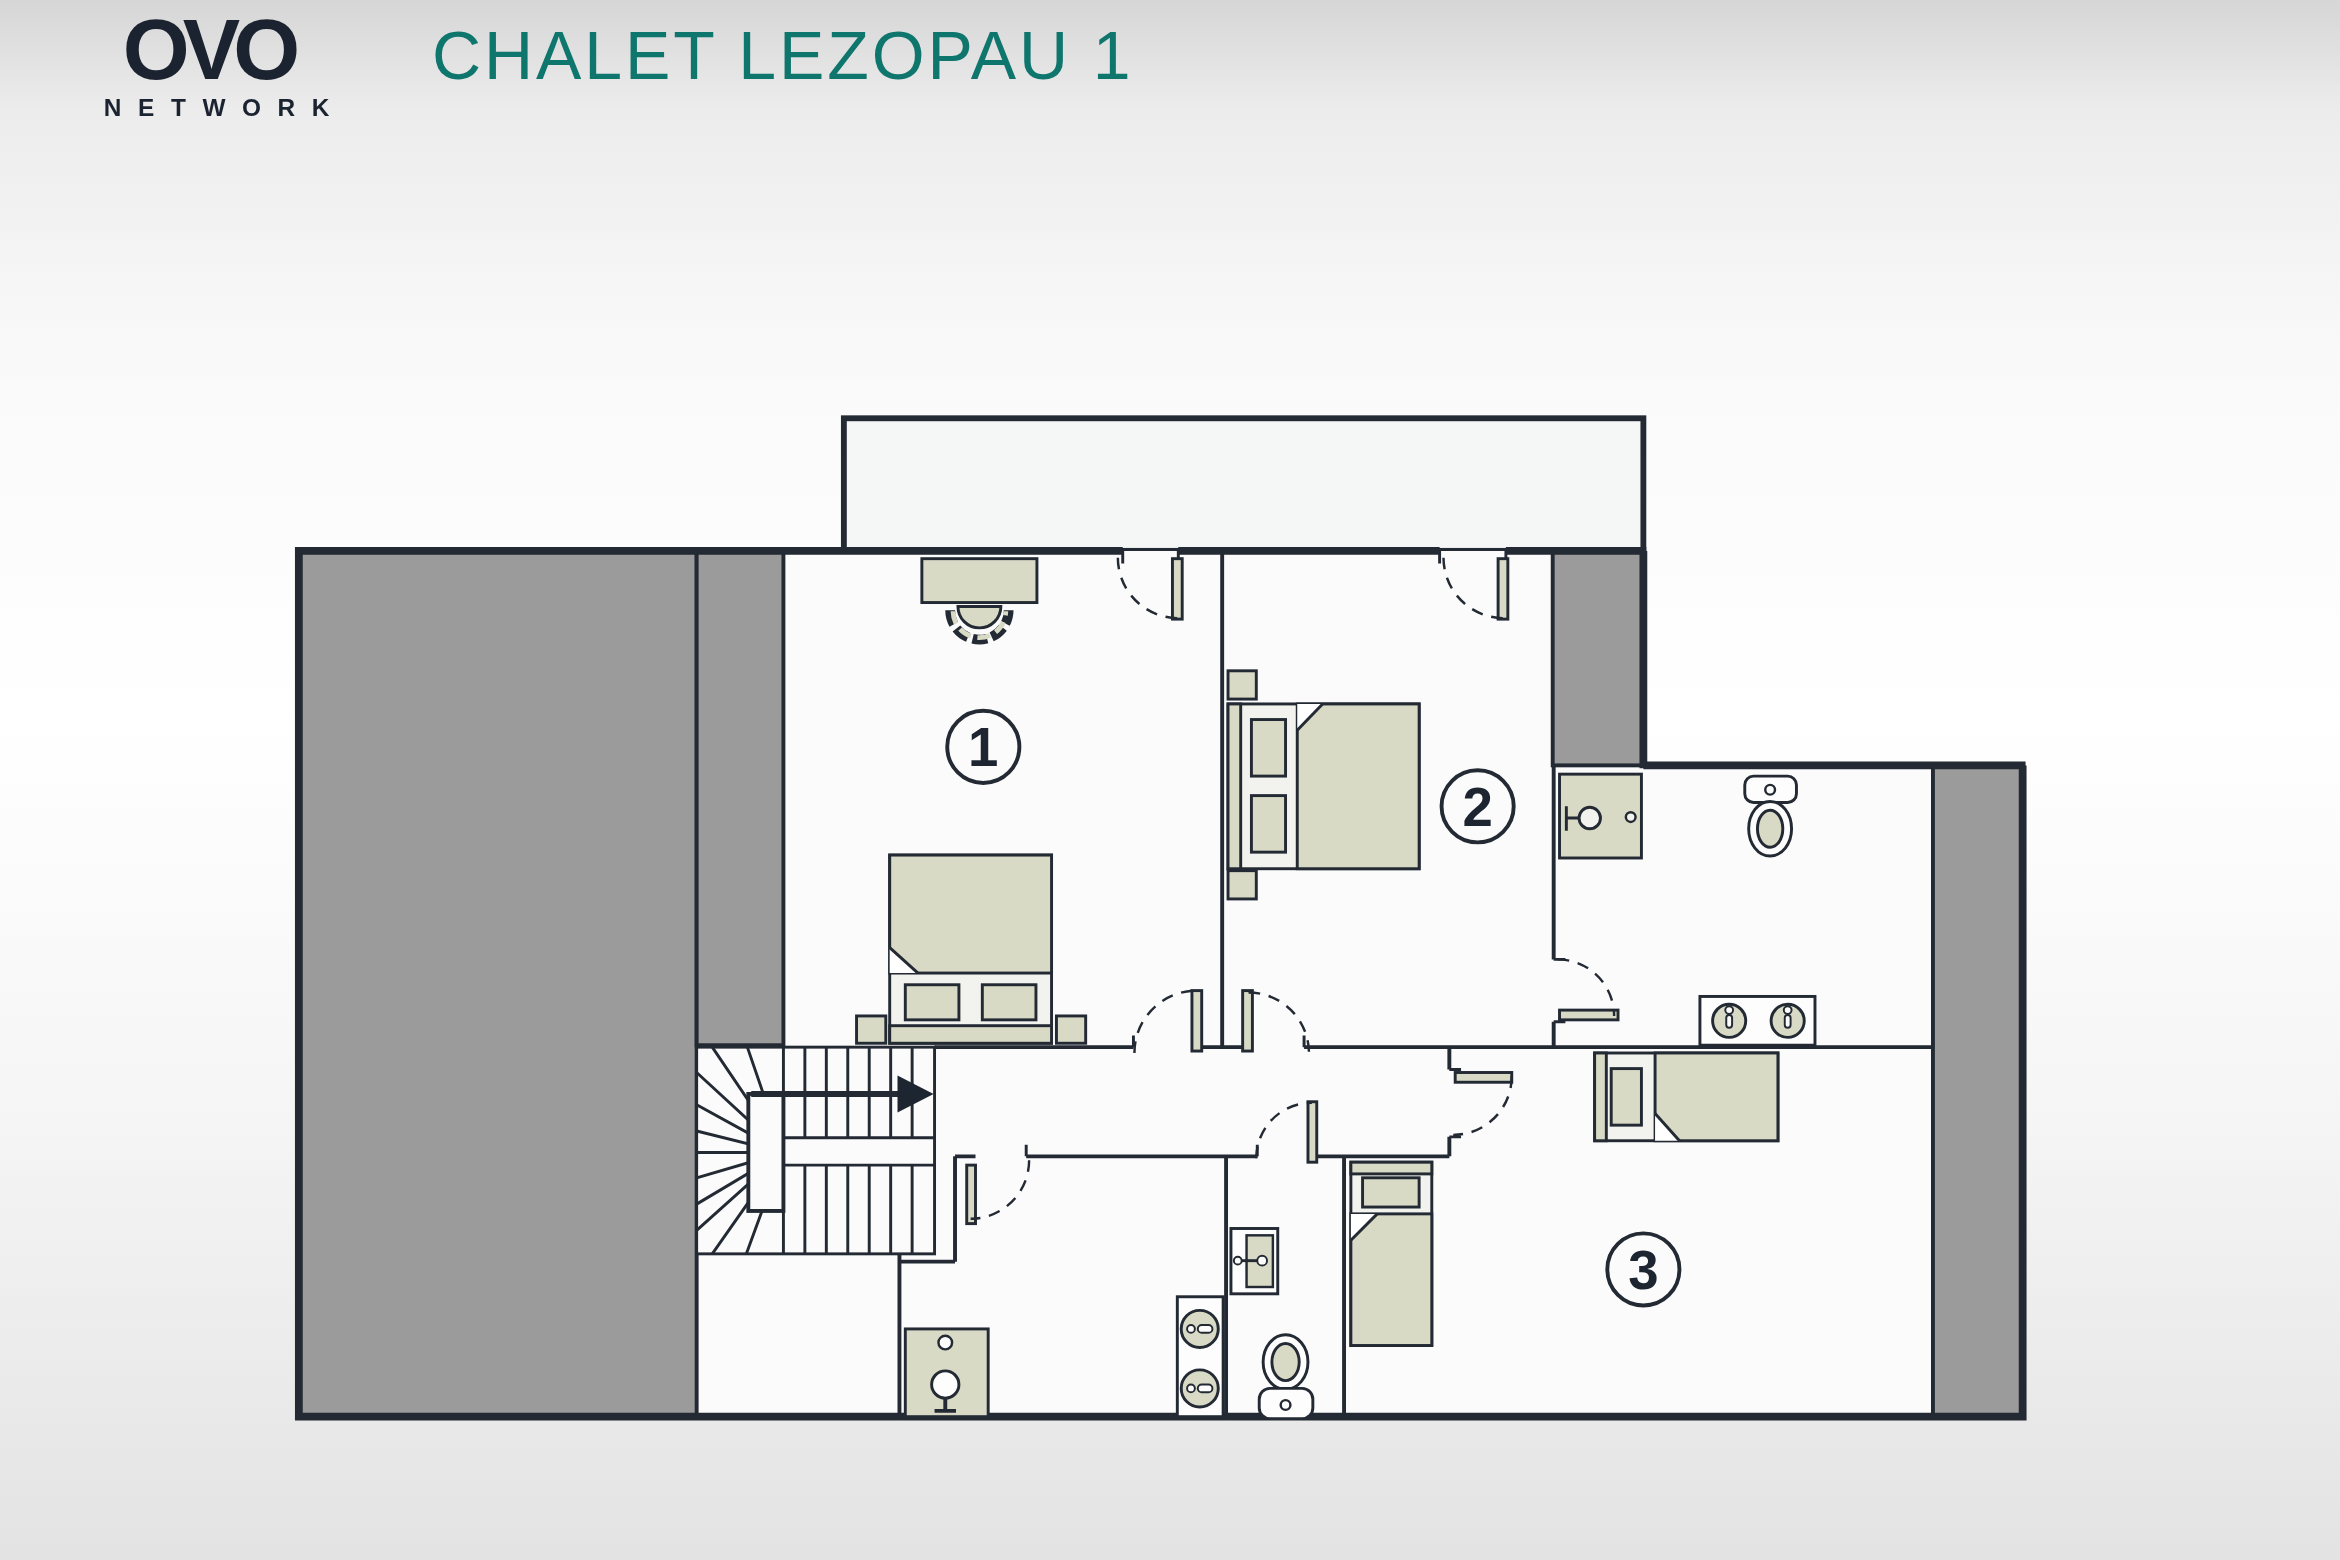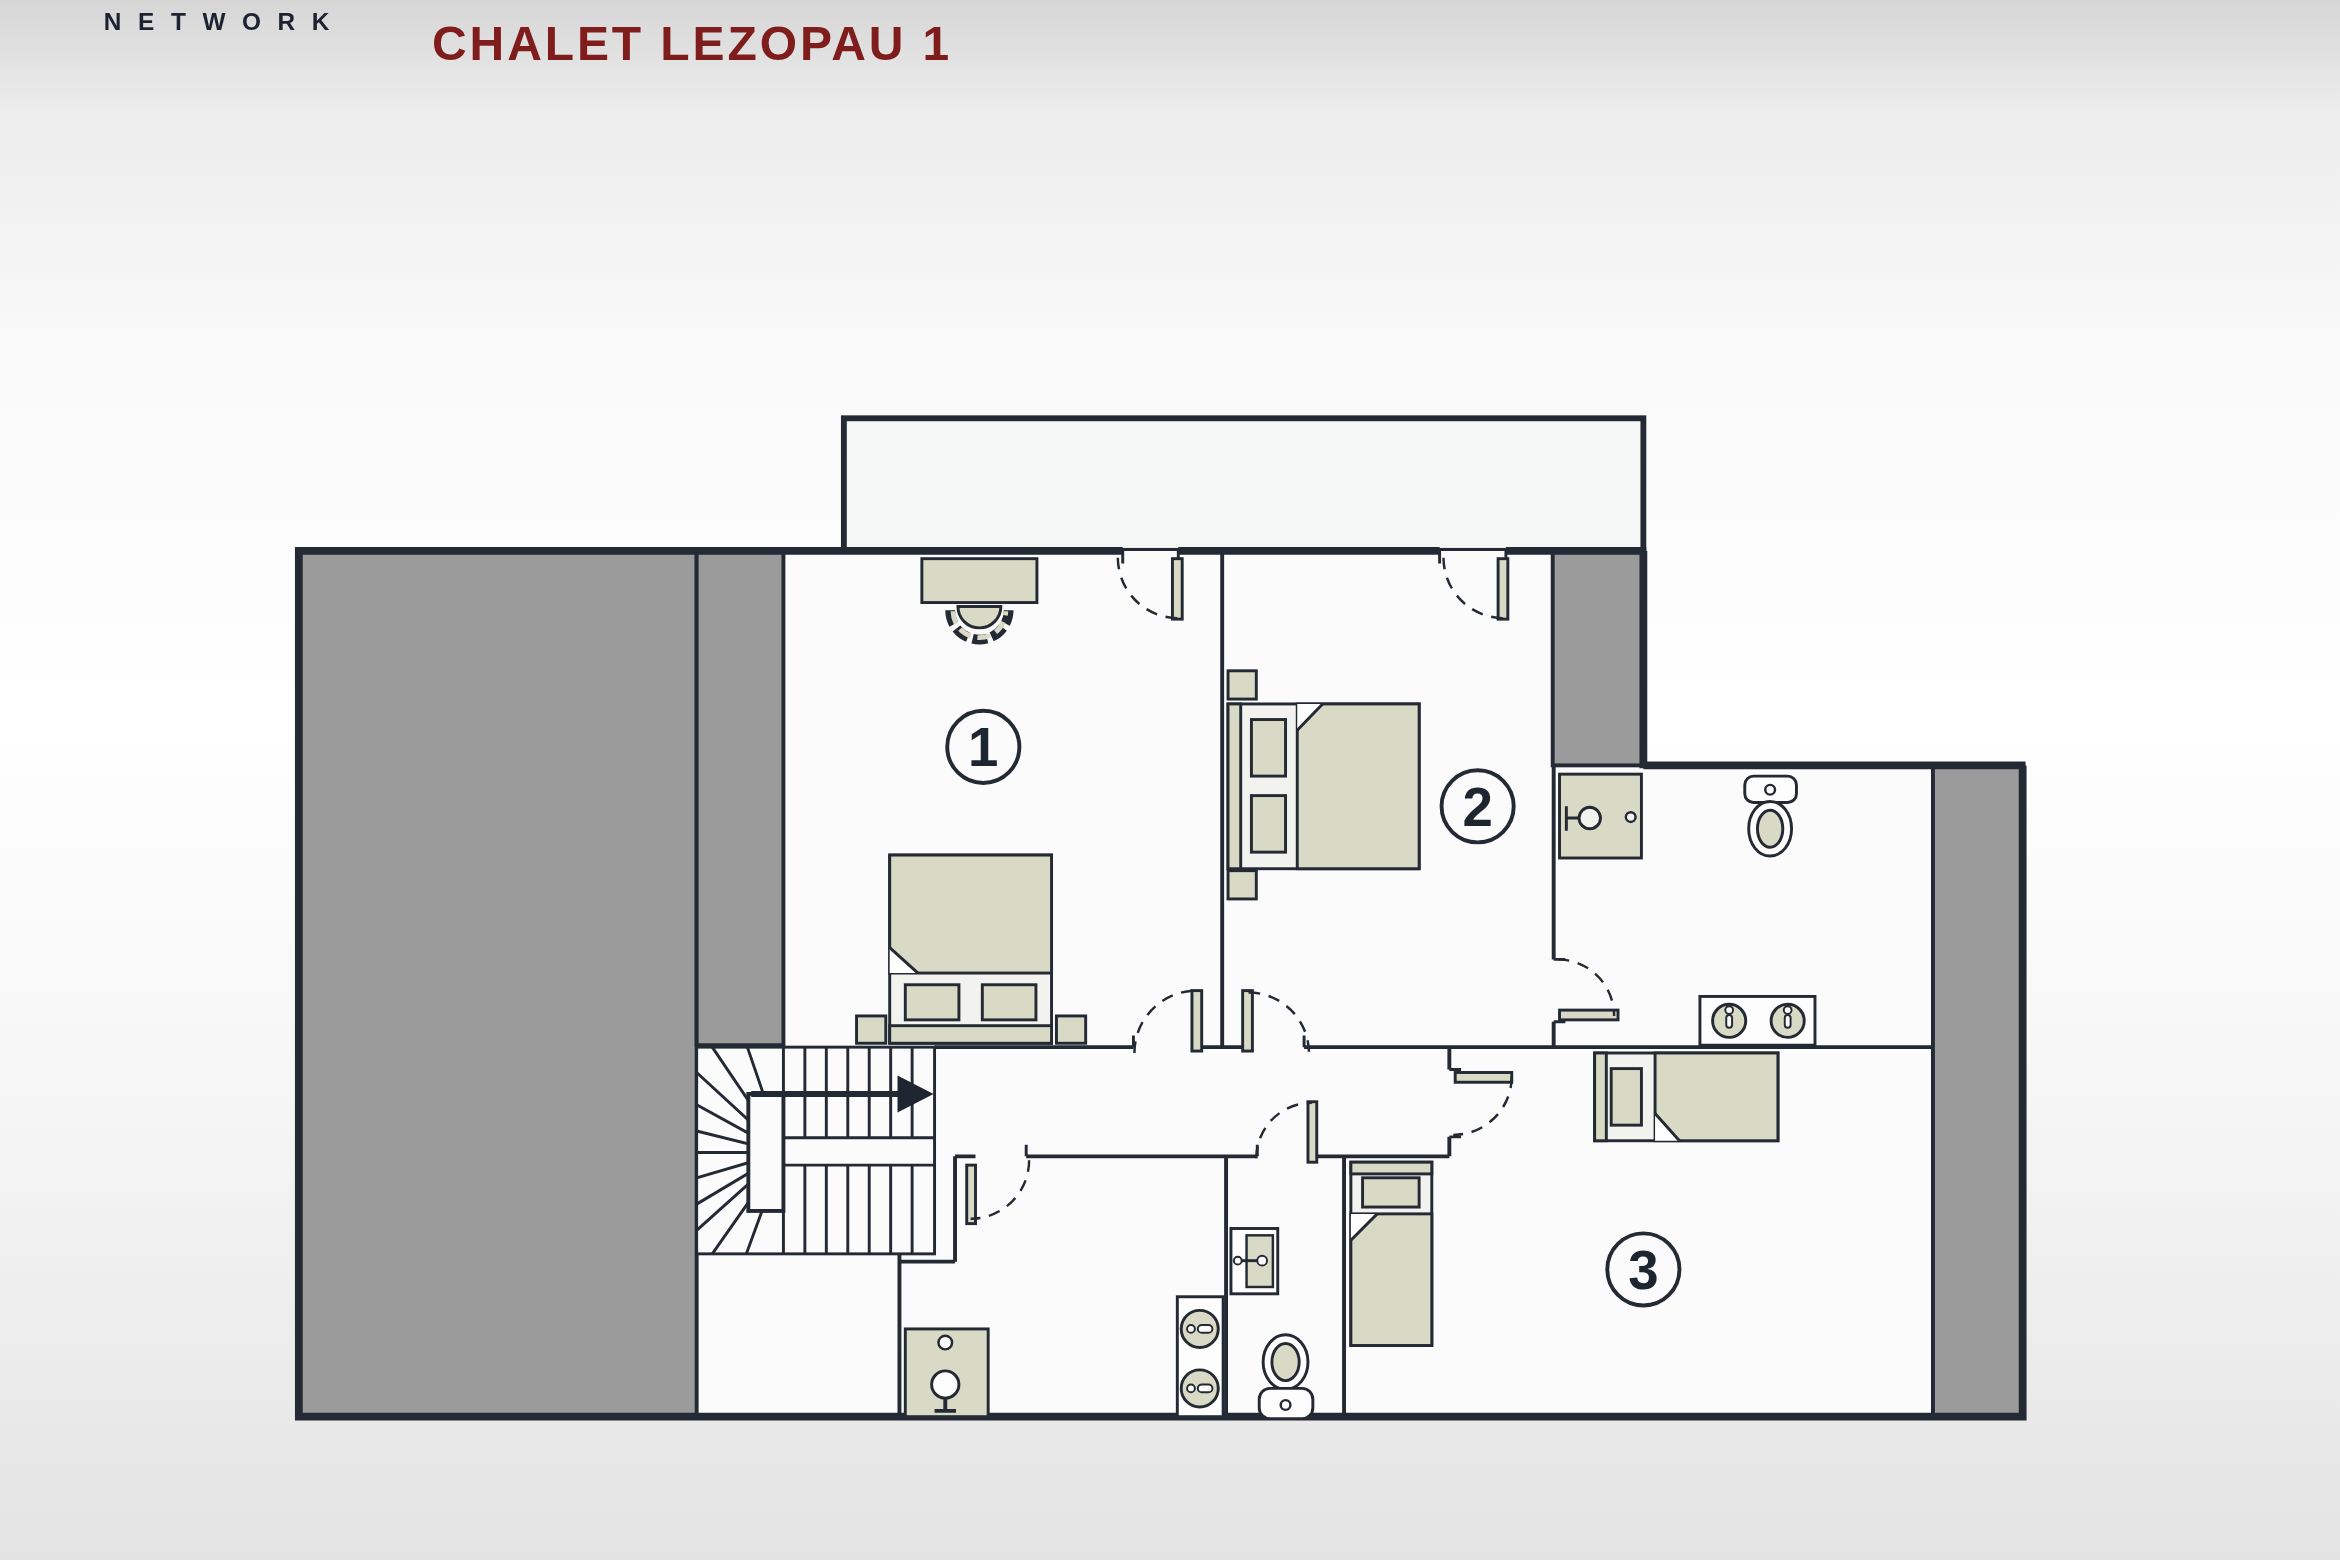--- a/index.html
+++ b/index.html
@@ -4,28 +4,29 @@
 <style>
   html,body{margin:0;padding:0;}
   body{
     width:2341px;height:1560px;position:relative;overflow:hidden;
     background:linear-gradient(180deg,#d6d6d6 0%,#ececec 7%,#f9f9f9 22%,#ffffff 46%,#f5f5f5 72%,#e3e3e3 100%);
     font-family:"Liberation Sans", sans-serif;
   }
   .logo{position:absolute;left:96px;top:5.9px;color:#1b2330;text-align:center;width:224px;}
   .logo-main{font-weight:900;font-size:86px;line-height:1;letter-spacing:-6.8px;}
   .logo-sub{font-weight:700;font-size:24.4px;letter-spacing:16.6px;margin-top:2px;text-indent:7.8px;}
-  .title{position:absolute;left:432px;top:15.6px;font-weight:700;font-size:48px;letter-spacing:2.9px;color:#7f1d1d;}
+  .title{position:absolute;left:432px;top:15.6px;font-weight:400;font-size:68px;letter-spacing:2.9px;color:#0f766e;}
   svg{position:absolute;left:0;top:0;}
   text.roomnum{font-family:"Liberation Sans",sans-serif;font-weight:700;font-size:56px;fill:#1c2530;}
 </style>
 </head>
 <body>
 
 <div class="logo">
+  <div class="logo-main">OVO</div>
   <div class="logo-sub">NETWORK</div>
 </div>
 <div class="title">CHALET LEZOPAU 1</div>
 
 <svg width="2341" height="1560" viewBox="0 0 2400 1600">
 
   <g>
     <rect x="865" y="429" width="820" height="136" fill="#f5f6f6" stroke="#232a33" stroke-width="6"></rect>
   </g>
 

